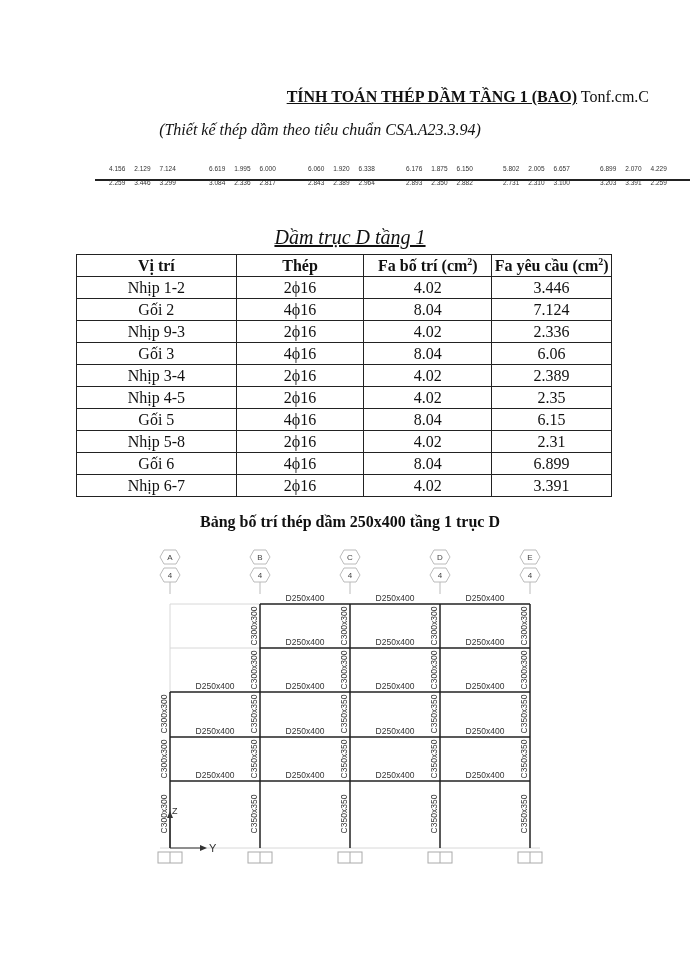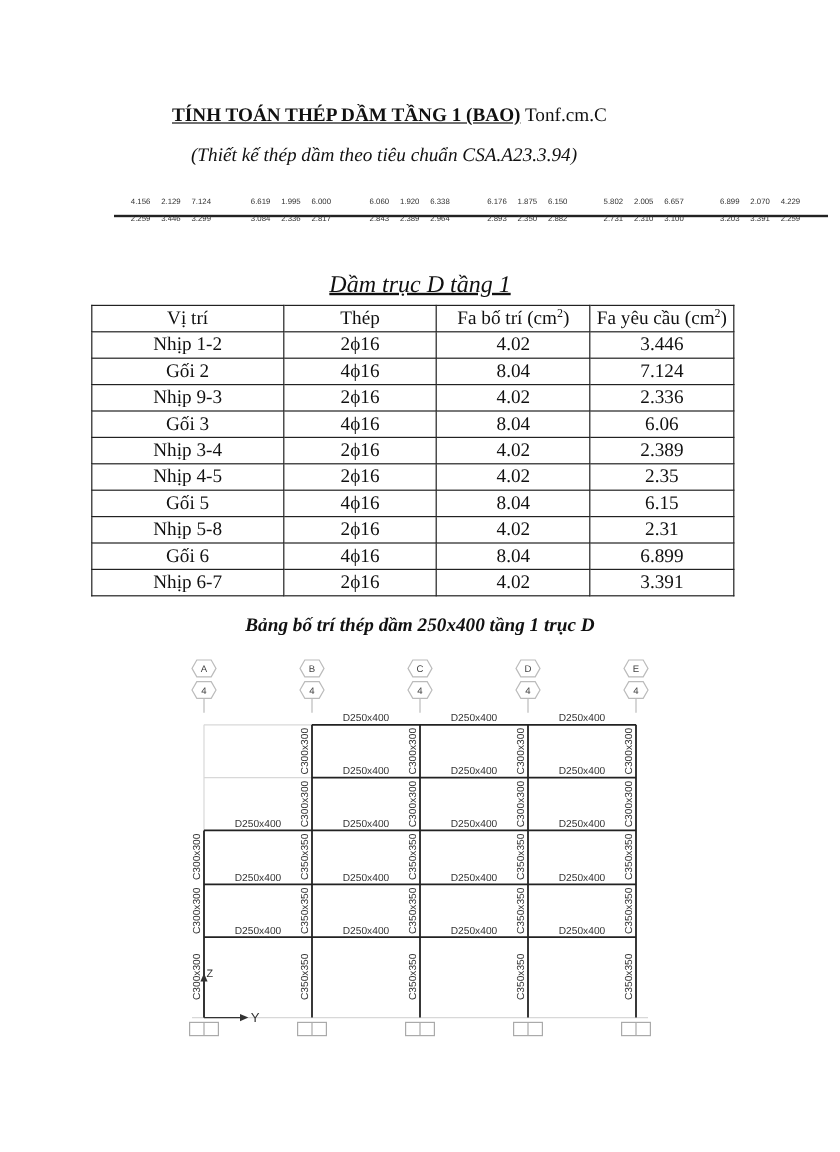--- a/index.html
+++ b/index.html
@@ -1,39 +1,39 @@
 <!DOCTYPE html>
 <html><head>
 <meta charset="utf-8">
 <style>
   html, body { margin:0; padding:0; background:#ffffff; }
   body { width:700px; height:960px; position:relative; overflow:hidden; color:#111; }
   .serif { font-family: "Liberation Serif", "DejaVu Serif", serif; }
   .sans { font-family: "Liberation Sans", "DejaVu Sans", sans-serif; }
 
-  .title { position:absolute; top:88px; left:0; width:649px; text-align:center; font-size:16px; }
+  .title { position:absolute; top:88px; left:0; width:649px; text-align:right; font-size:16px; }
   .title .bold { font-weight:bold; text-decoration:underline; }
   .subtitle { position:absolute; top:121px; left:0; width:640px; text-align:center; font-size:16px; font-style:italic; }
 
   .moment-strip { position:absolute; top:165px; left:95px; width:595px; height:30px; }
   .moment-strip .line { position:absolute; top:14px; height:1.5px; background:#222; }
   .moment-strip .grp { position:absolute; top:0; font-size:6.5px; color:#333; }
   .moment-strip .grp .top, .moment-strip .grp .bot { display:flex; gap:9px; white-space:nowrap; }
   .moment-strip .grp .bot { margin-top:7px; }
 
   .table-title { position:absolute; top:226px; left:0; width:700px; text-align:center; font-size:20px; font-style:italic; text-decoration:underline; }
 
   table.steel { position:absolute; top:254px; left:76px; width:536px; border-collapse:collapse; font-size:16px; }
   table.steel th, table.steel td { border:1.3px solid #222; text-align:center; height:21px; padding:0; line-height:20px; }
-  table.steel th { font-weight:normal; }
+  table.steel th { font-weight:bold; }
   table.steel col.c1 { width:160px; } table.steel col.c2 { width:128px; }
   table.steel col.c3 { width:128px; } table.steel col.c4 { width:120px; }
   sup { font-size:10px; vertical-align:top; line-height:12px; }
 
-  .caption { position:absolute; top:513px; left:0; width:700px; text-align:center; font-size:16px; font-style:italic; font-weight:bold; }
+  .caption { position:absolute; top:513px; left:0; width:700px; text-align:center; font-size:16px; font-weight:bold; }
 
   .frame { position:absolute; left:0; top:0; width:700px; height:960px; }
   .flabel { font-family: "Liberation Sans", "DejaVu Sans", sans-serif; font-size:8.5px; fill:#333; }
   .blabel { font-family: "Liberation Sans", "DejaVu Sans", sans-serif; font-size:8px; fill:#444; }
 </style>
 </head>
 <body>
 
 <div class="title serif">
   <span class="bold">TÍNH TOÁN THÉP DẦM TẦNG 1 (BAO)</span><span> Tonf.cm.C</span>

